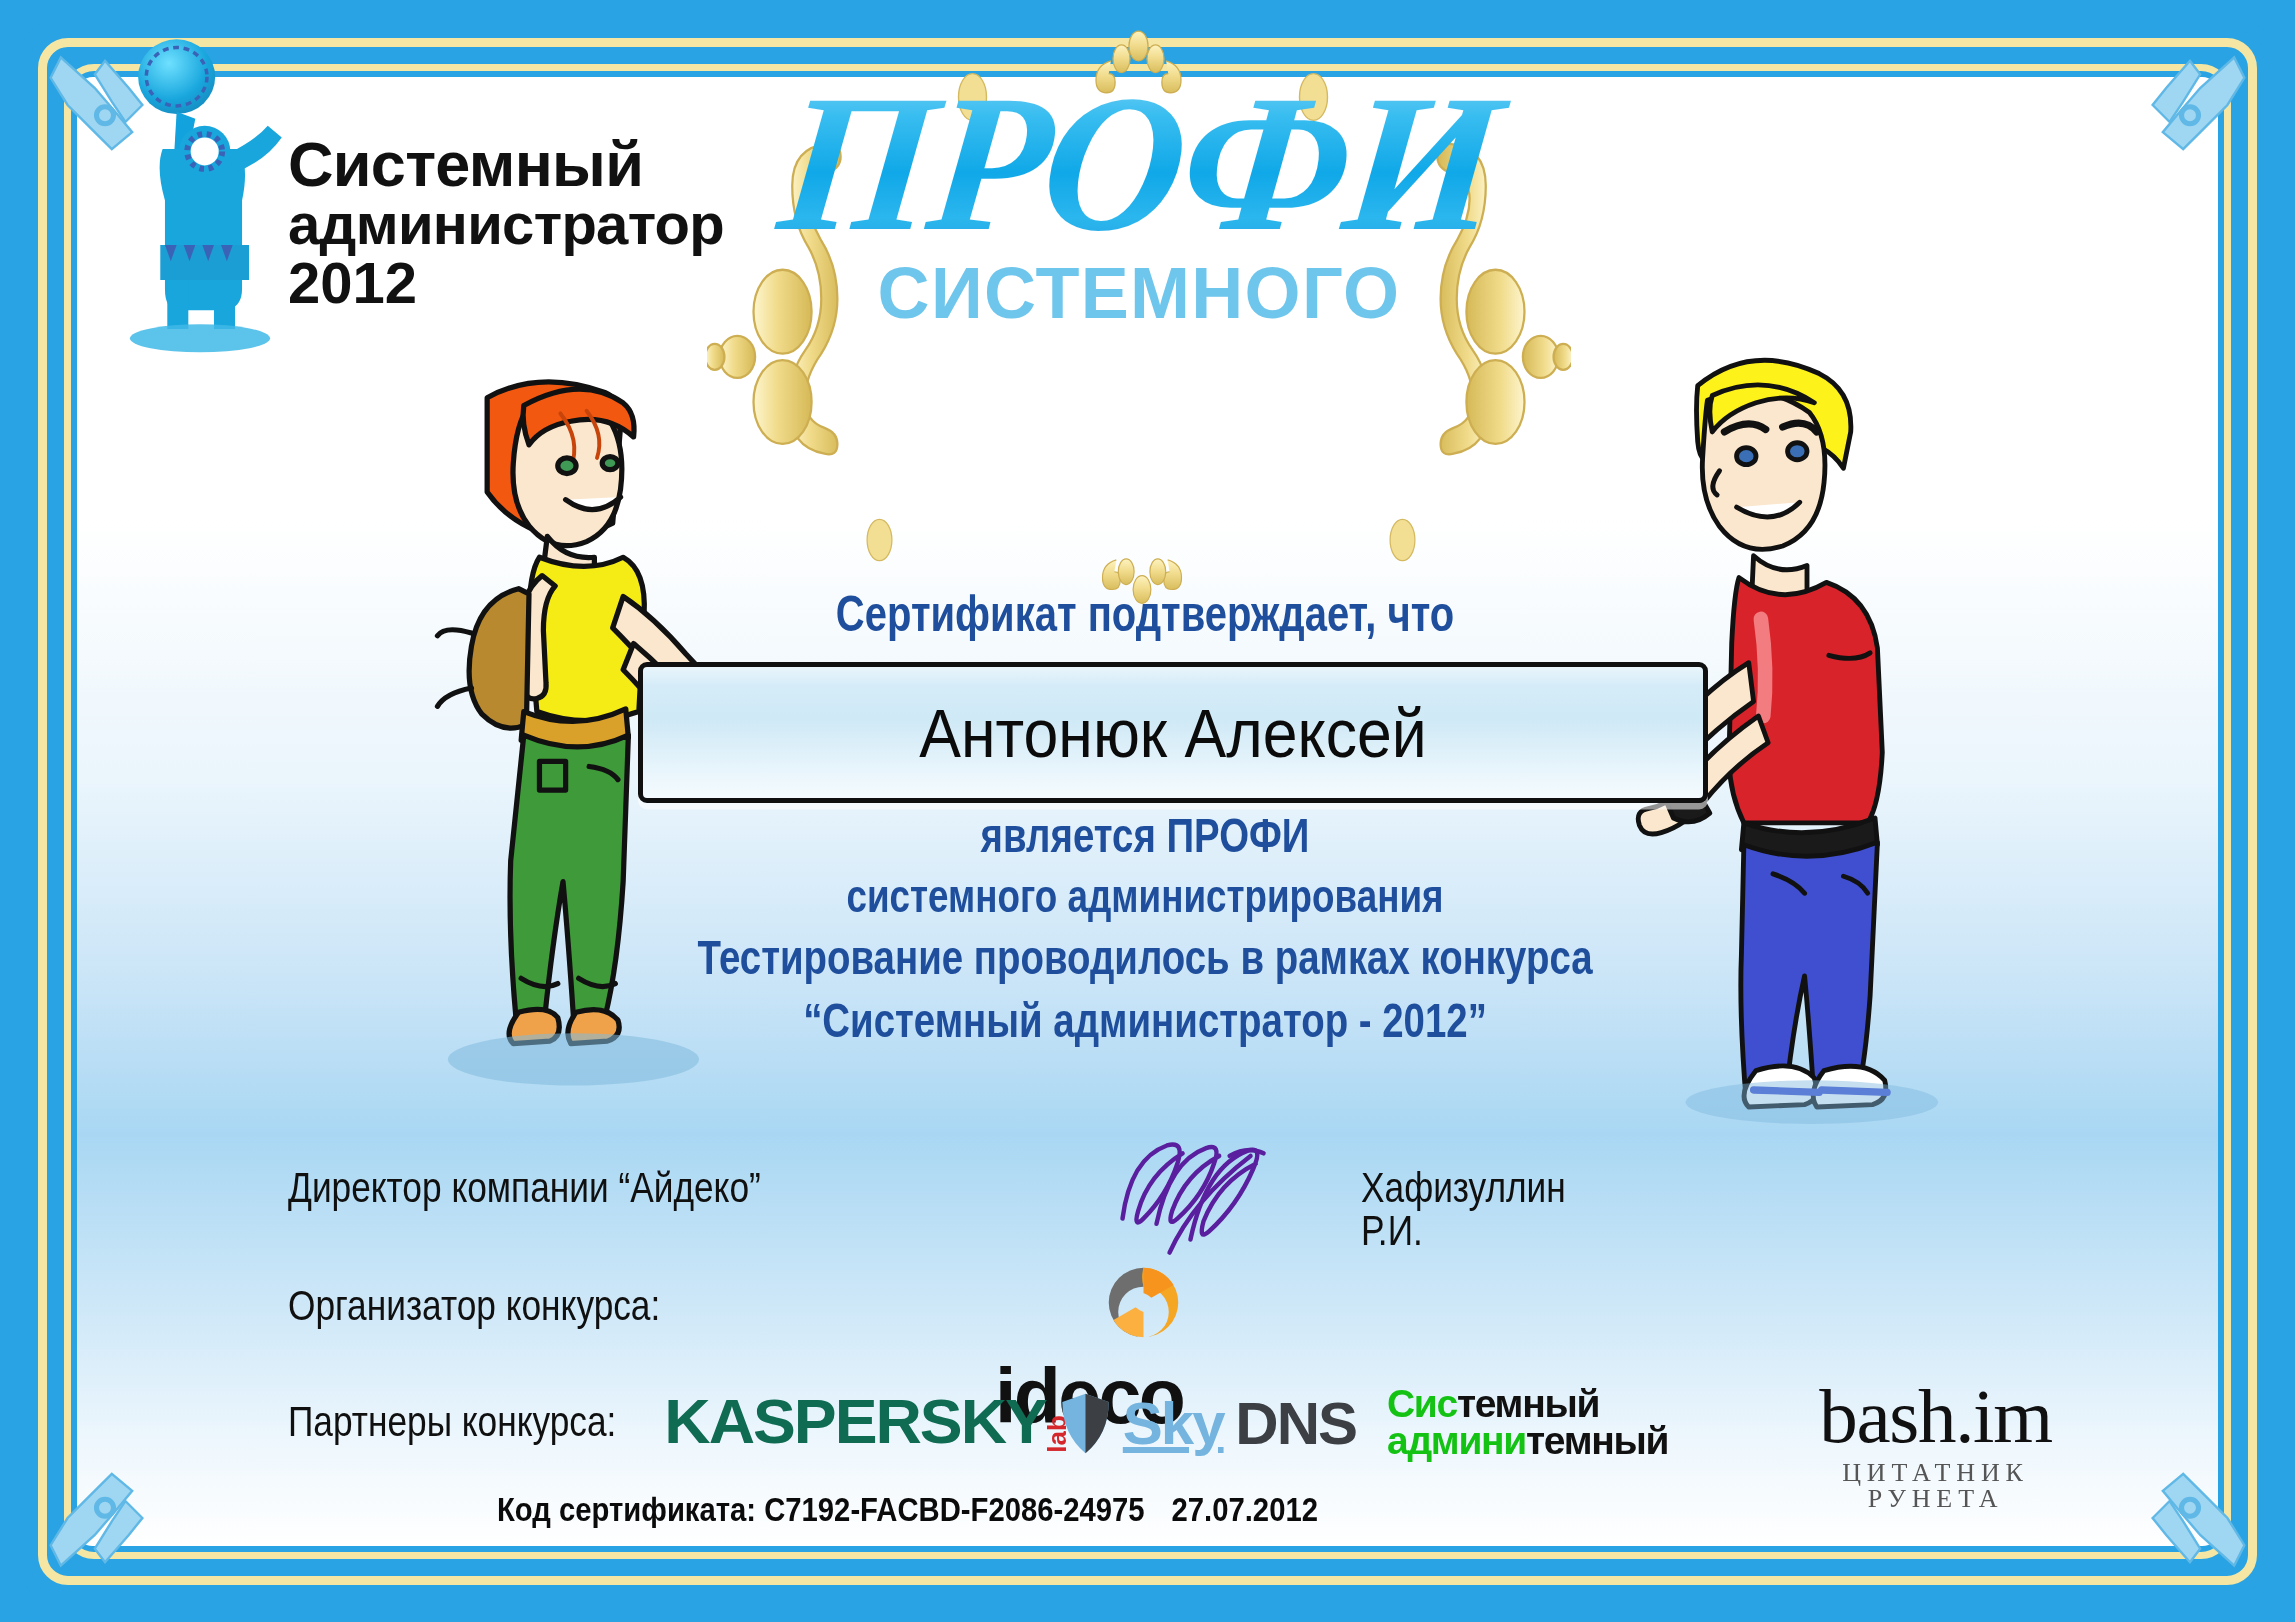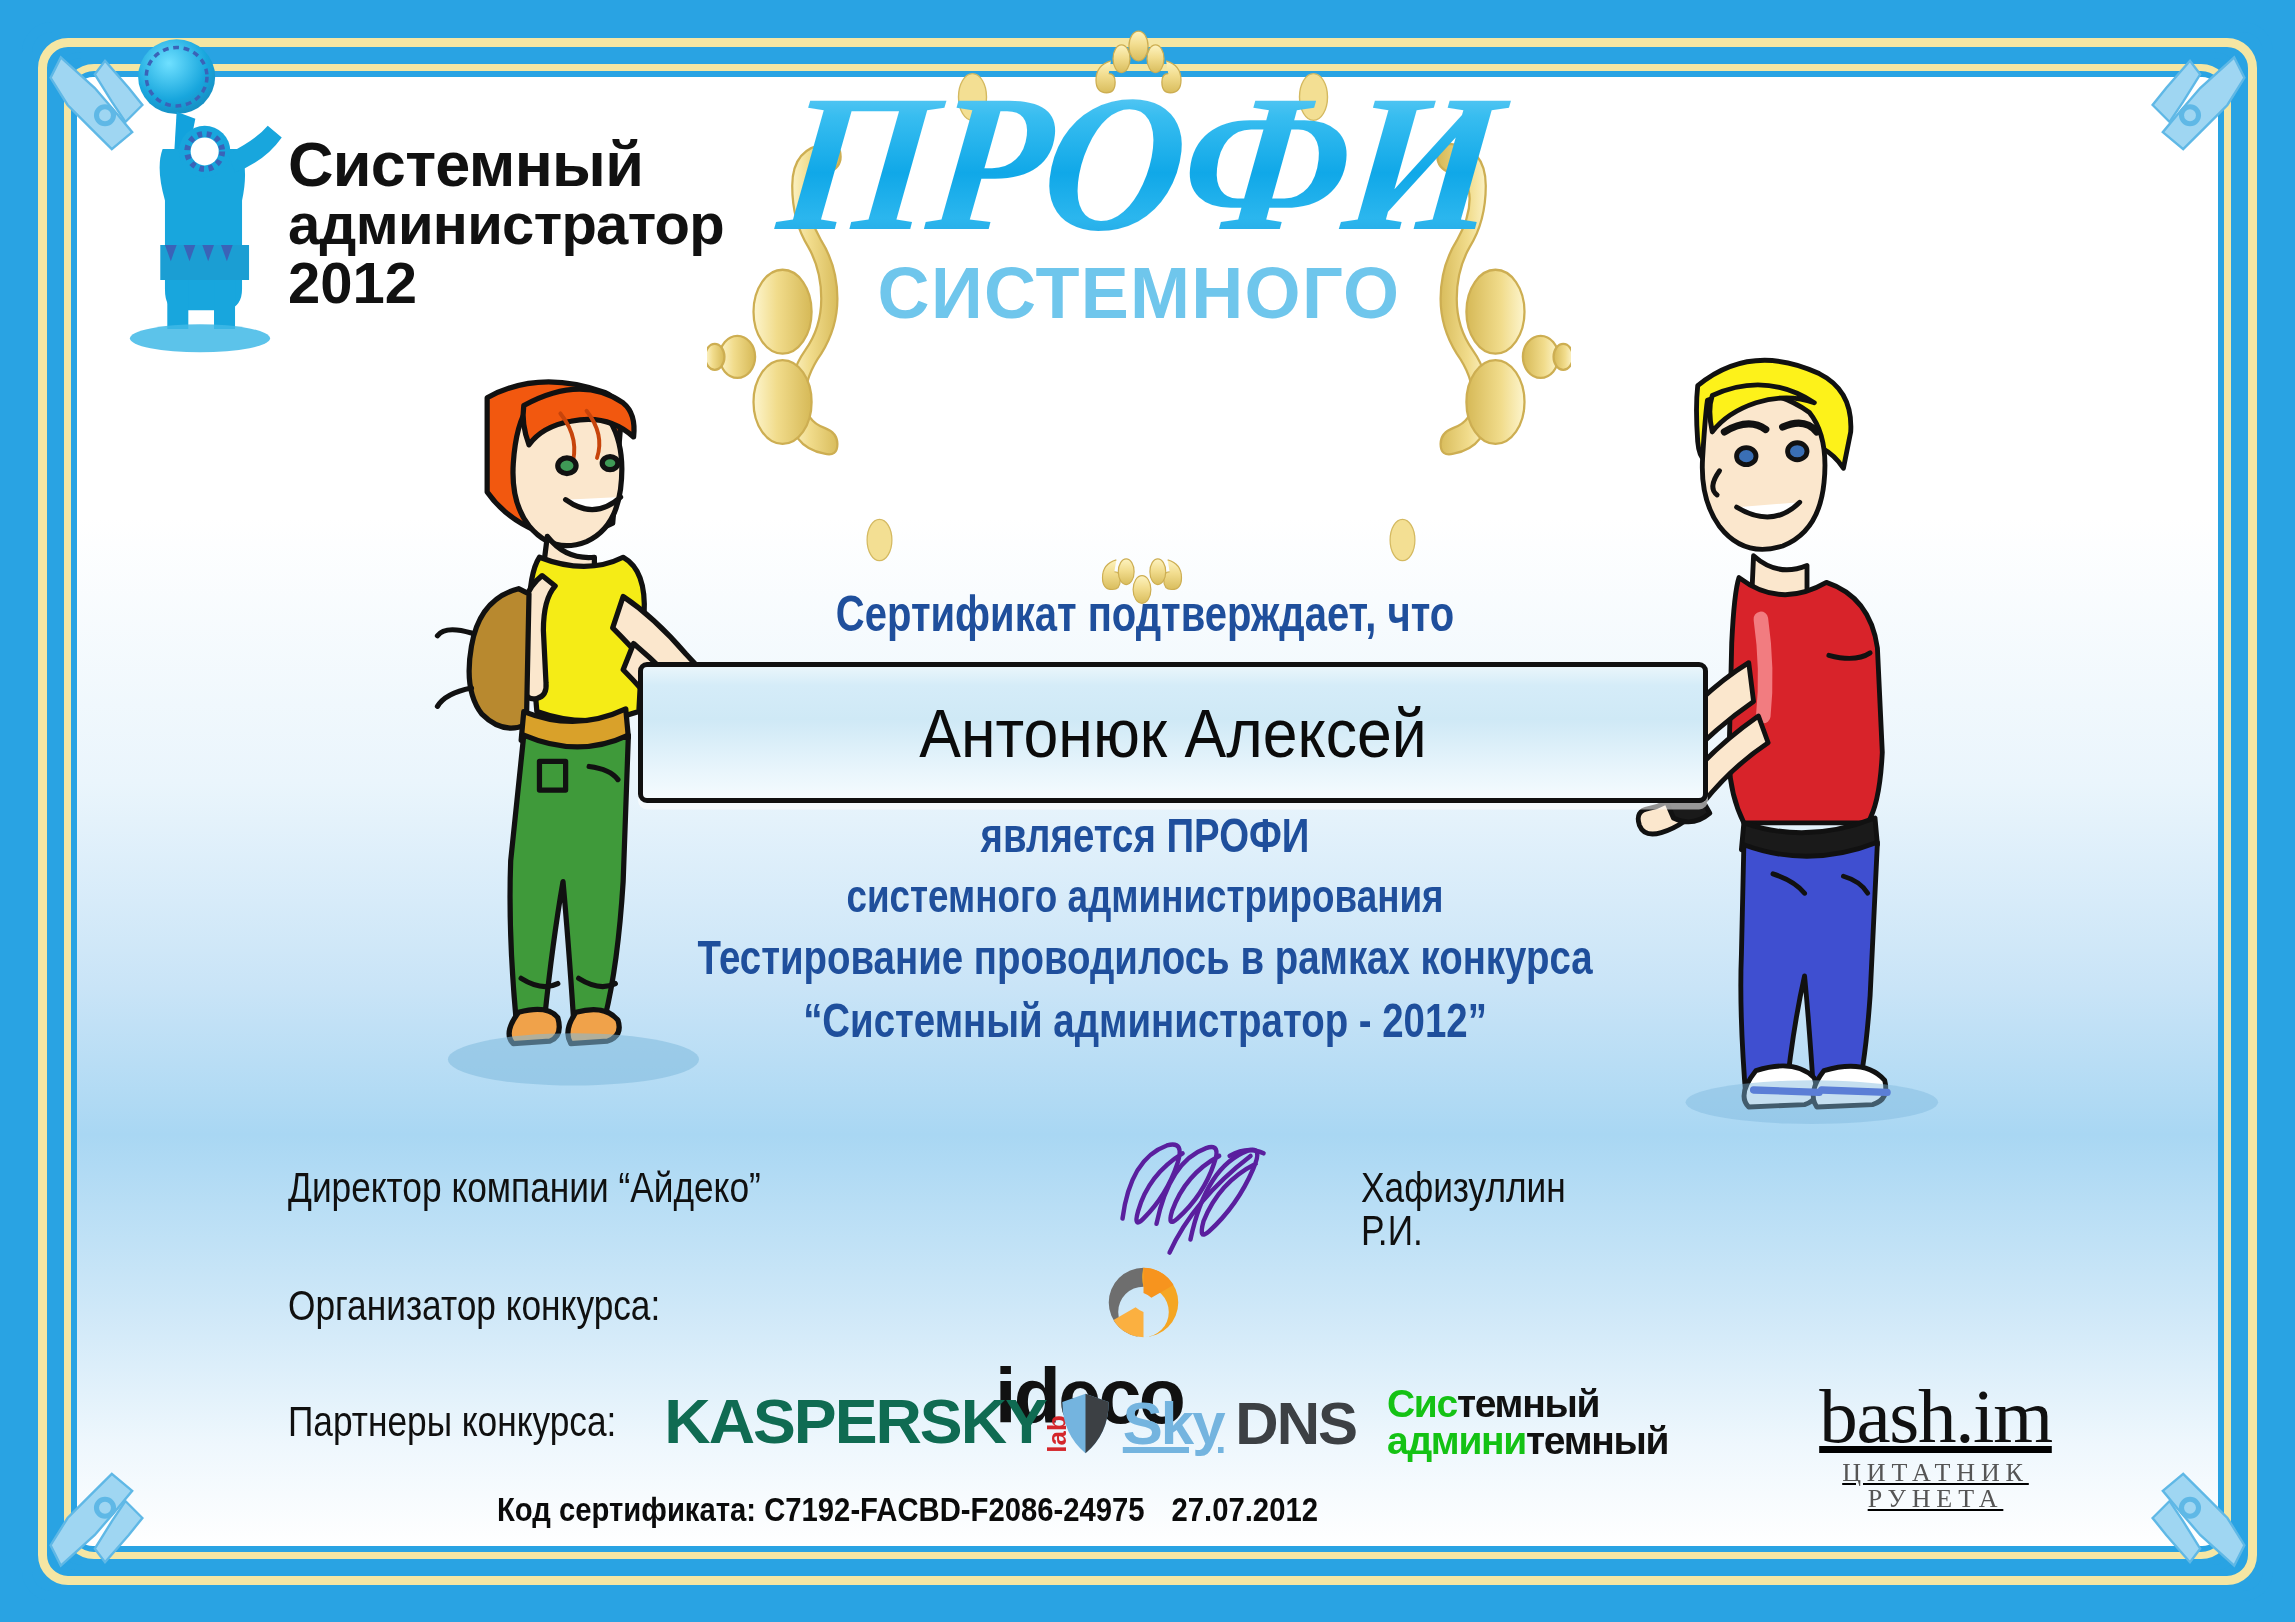--- a/index.html
+++ b/index.html
@@ -74,21 +74,21 @@
   .k-word{font:bold 63px/1 "Liberation Sans",sans-serif;color:#0f6b52;letter-spacing:-2px;transform:scaleX(1.02);display:inline-block;}
   .k-lab{display:inline-block;font:bold 26px/1 "Liberation Sans",sans-serif;color:#d4262b;transform:rotate(-90deg);transform-origin:center;margin-left:-3.9px;}
   #skydns{left:772px;top:18.3px;display:flex;align-items:center;gap:11.8px;}
   .sky{font:bold 60px/1 "Liberation Sans",sans-serif;color:#74b4df;letter-spacing:-2px;text-decoration:underline;}
   .dns{font:bold 60px/1 "Liberation Sans",sans-serif;color:#3c4044;letter-spacing:-2px;}
   #sysadmin{left:1099px;top:10.5px;}
   .sysadm-l1{font:bold 39px/0.95 "Liberation Sans",sans-serif;letter-spacing:-1.3px;}
   .sysadm-l2{font:bold 39px/0.95 "Liberation Sans",sans-serif;letter-spacing:-1.3px;}
   .green{color:#14c214;}
   .black{color:#111;}
-  #bash{left:1528px;top:3.9px;text-align:center;text-decoration:underline;}
+  #bash{left:1528px;top:3.9px;text-align:center;}
   .bash-word{font:normal 77px/1 "Liberation Serif",serif;color:#111;letter-spacing:-1.3px;}
   .bash-sub{font:normal 26px/1 "Liberation Serif",serif;color:#555;letter-spacing:5.9px;margin-top:5.2px;}
 
   #code-line{position:absolute;left:497px;top:1492px;width:1047px;
     font:bold 34px/1 "Liberation Sans",sans-serif;color:#0b0b0b;transform:scaleX(0.86);transform-origin:left center;white-space:nowrap;}
   #code-line .date{margin-left:22px;}
 
   
   #girl{position:absolute;left:393px;top:353px;width:340px;height:759px;}
   #guy{position:absolute;left:1603px;top:281px;width:340px;height:870px;}

